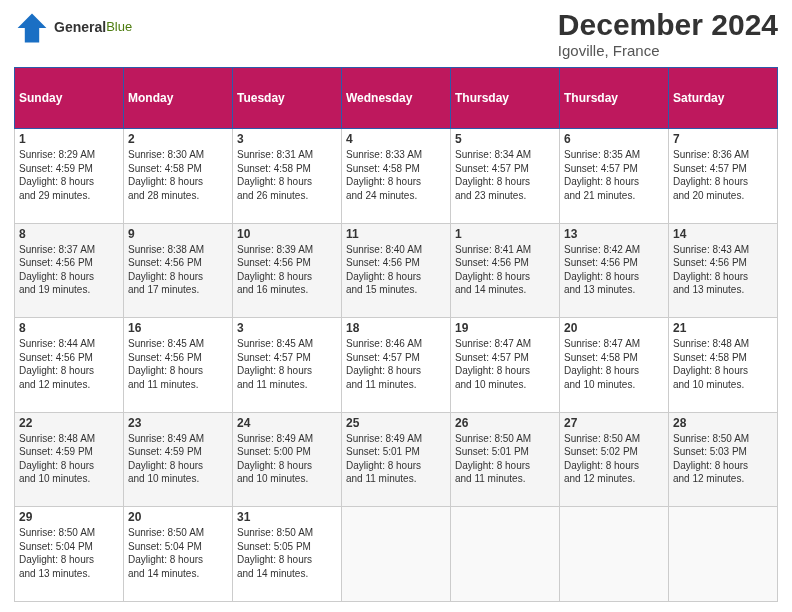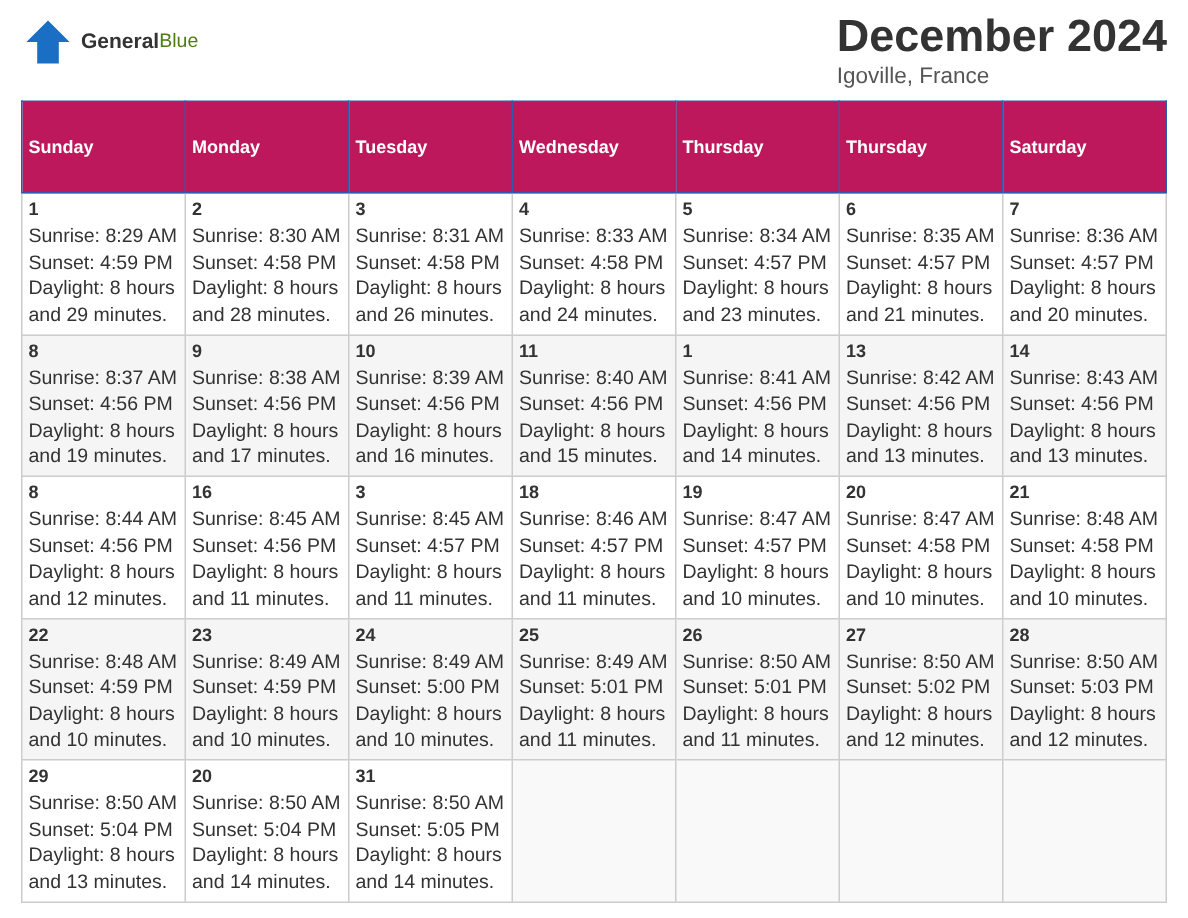--- a/index.html
+++ b/index.html
@@ -64,21 +64,21 @@
       background: #f5f5f5;
     }
     .day-number {
       font-size: 12px;
       font-weight: bold;
       color: #333;
       display: block;
       margin-bottom: 2px;
     }
     .cell-text {
-      font-size: 13px;
+      font-size: 10px;
       color: #333;
       line-height: 1.35;
     }
     .empty-cell {
       background: #f9f9f9 !important;
     }
     .logo-container {
       display: flex;
       align-items: center;
       gap: 4px;

